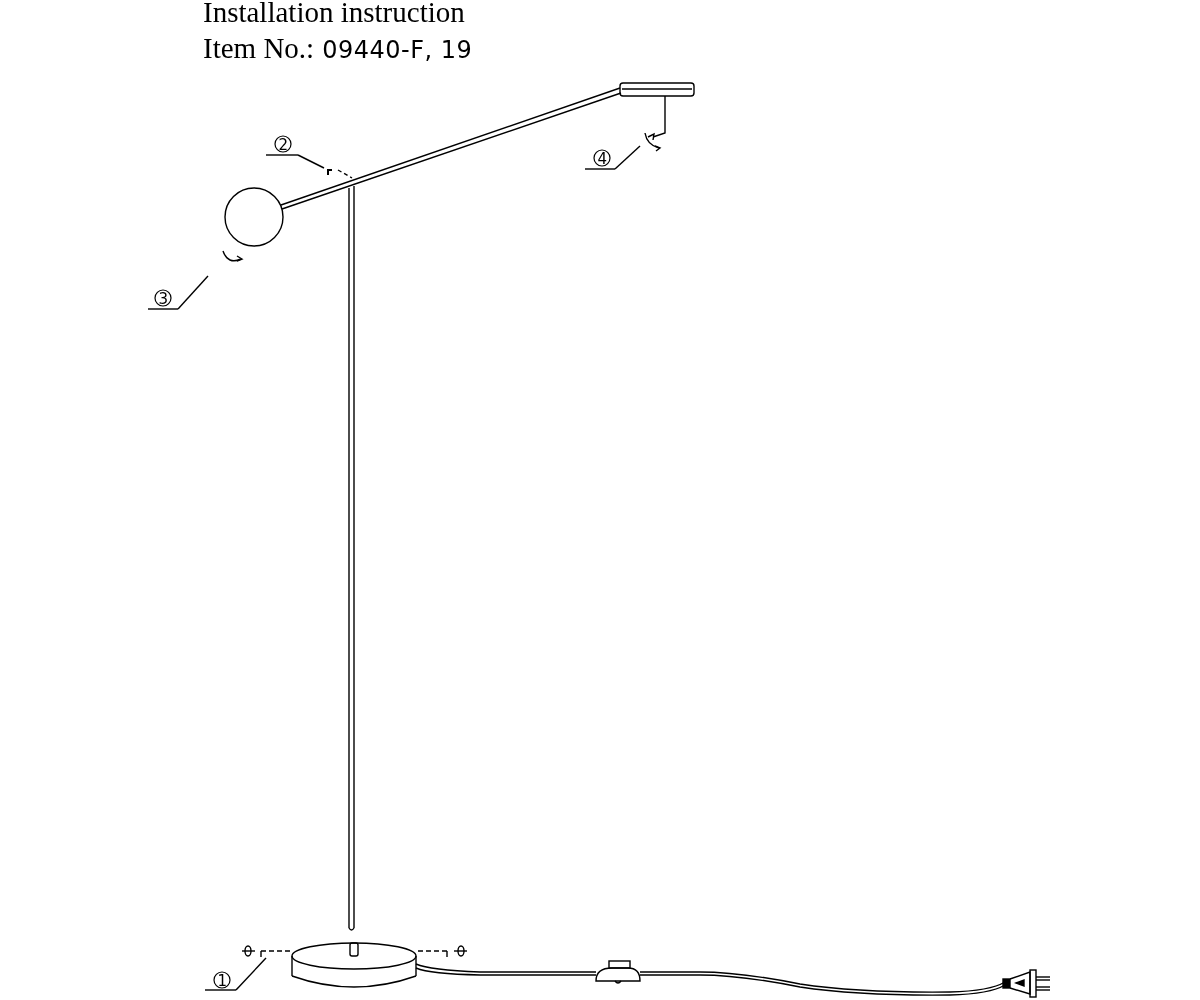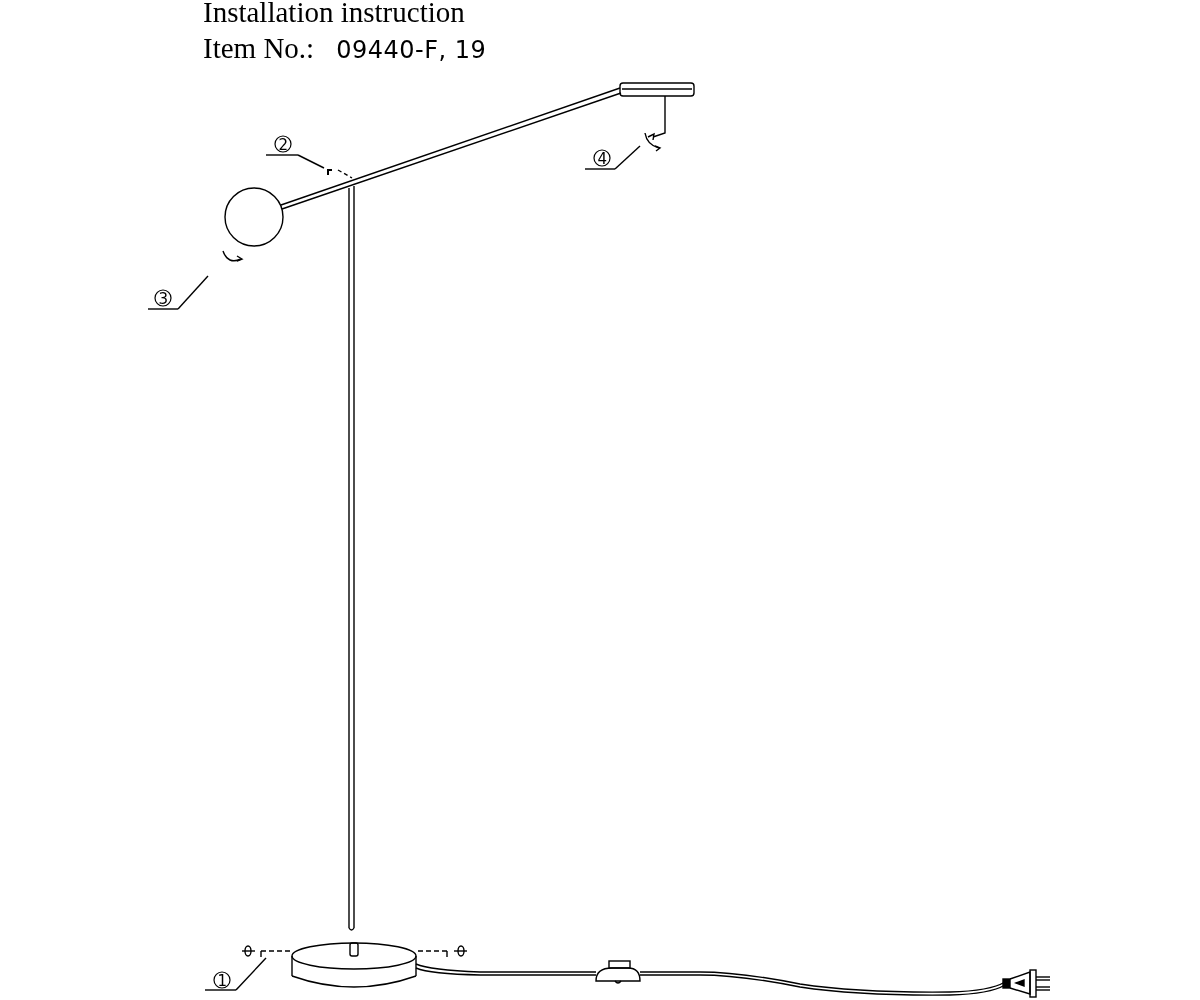--- a/index.html
+++ b/index.html
@@ -1,20 +1,20 @@
 <!DOCTYPE html>
 <html><head>
 <meta charset="utf-8">
 <style>
   html, body { margin:0; padding:0; background:#ffffff; }
   body { width:1200px; height:1000px; position:relative; overflow:hidden; }
   .title-line { position:absolute; left:203px; color:#000; white-space:nowrap; }
   .t1 { top:-4px; font-family:"Liberation Serif", serif; font-size:29px; }
   .t2 { top:32px; font-family:"Liberation Serif", serif; font-size:29px; }
-  .item-code { font-family:"DejaVu Sans", sans-serif; font-size:24px; margin-left:22px; letter-spacing:0.5px; }
+  .item-code { font-family:"DejaVu Sans", sans-serif; font-size:24px; margin-left:8px; letter-spacing:0.5px; }
   svg { position:absolute; left:0; top:0; }
   .lbl { font-family:"DejaVu Sans", sans-serif; font-size:15px; }
 </style>
 </head>
 <body>
 
 <div class="title-line t1">Installation instruction</div>
 <div class="title-line t2">
   <span>Item No.:</span><span class="item-code">09440-F, 19</span>
 </div>

